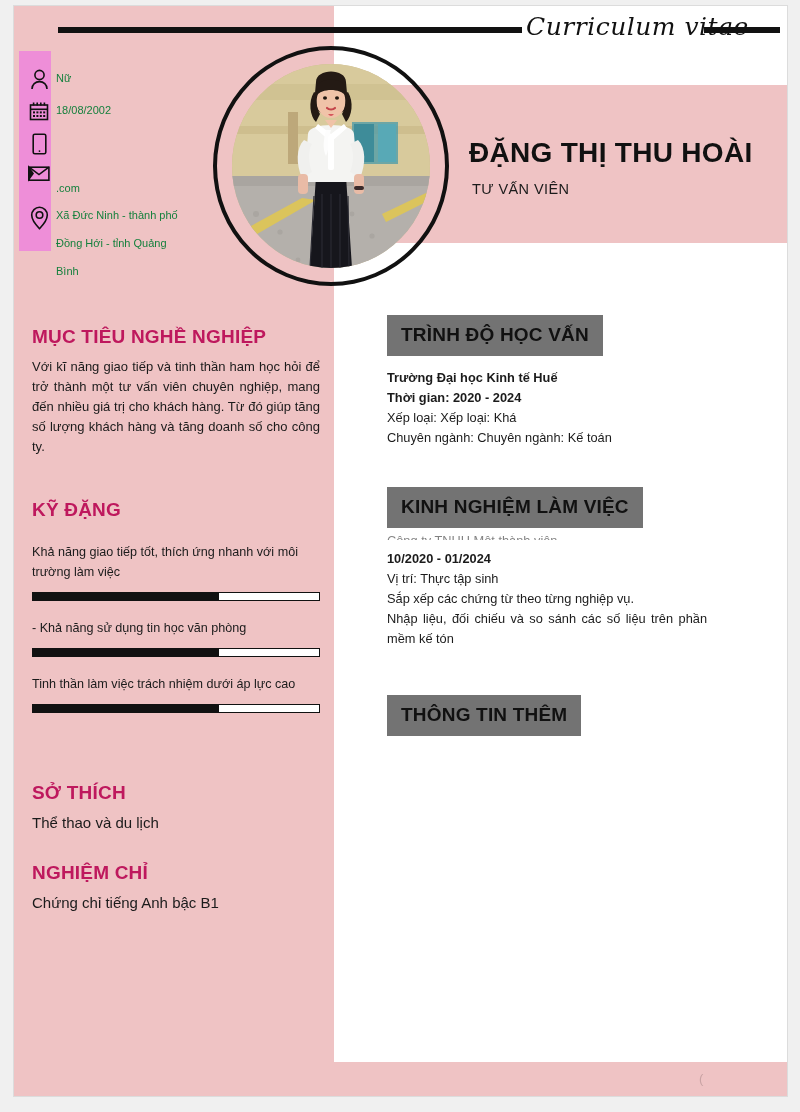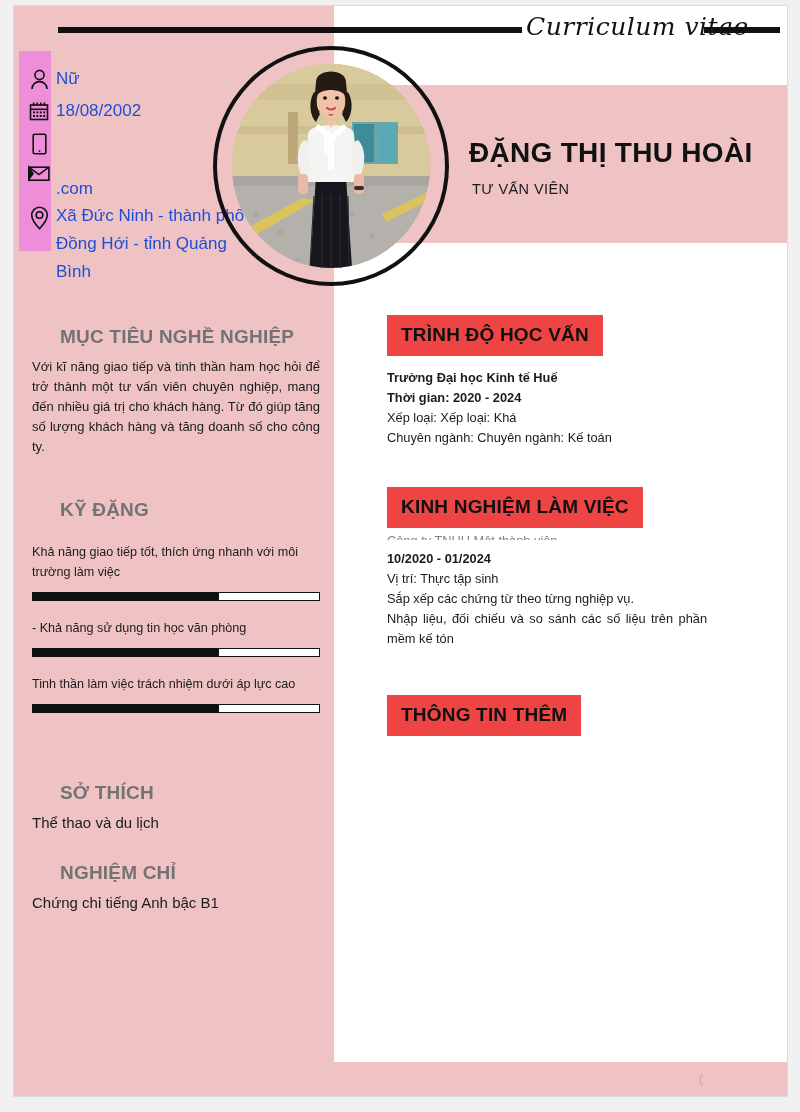--- a/index.html
+++ b/index.html
@@ -90,36 +90,35 @@
   }
   .c-icon{
     width:34px;
     min-width:34px;
     padding-top:1px;
     display:flex;
     justify-content:center;
   }
   .c-icon svg{ display:block; }
   .c-text{
-    font-size:17px;
-    color:#1d4ed8;
+    font-size:11px;
+    color:#15803d;
     line-height:17px;
     padding-top:2px;
   }
   .c-text .ln{ display:block; margin-bottom:11px; }
   .c-gap{ height:8px; }
   
   .lsec{ position:absolute; left:18px; width:288px; }
   .lsec h2{
     font-size:19px;
     font-weight:bold;
-    color:#737373;
+    color:#be185d;
     letter-spacing:0.2px;
     margin-bottom:9px;
-    margin-left:28px;
   }
   .lsec p{
     font-size:13px;
     line-height:20px;
     color:#1b1b1b;
     text-align:justify;
   }
   .skill-label{
     font-size:12.6px;
     line-height:20px;
@@ -181,21 +180,21 @@
     position:absolute;
     left:458px; top:175px;
     font-size:14.5px;
     color:#1b1b1b;
     letter-spacing:0.4px;
   }
   
   .rsec{ position:absolute; }
   .rhead{
     display:inline-block;
-    background:#ef4444;
+    background:#737373;
     padding:9px 14px 10px 14px;
     font-size:19px;
     font-weight:bold;
     color:#111;
     letter-spacing:0.2px;
     text-align:center;
   }
   .rbody{
     margin-top:12px;
     font-size:12.8px;

